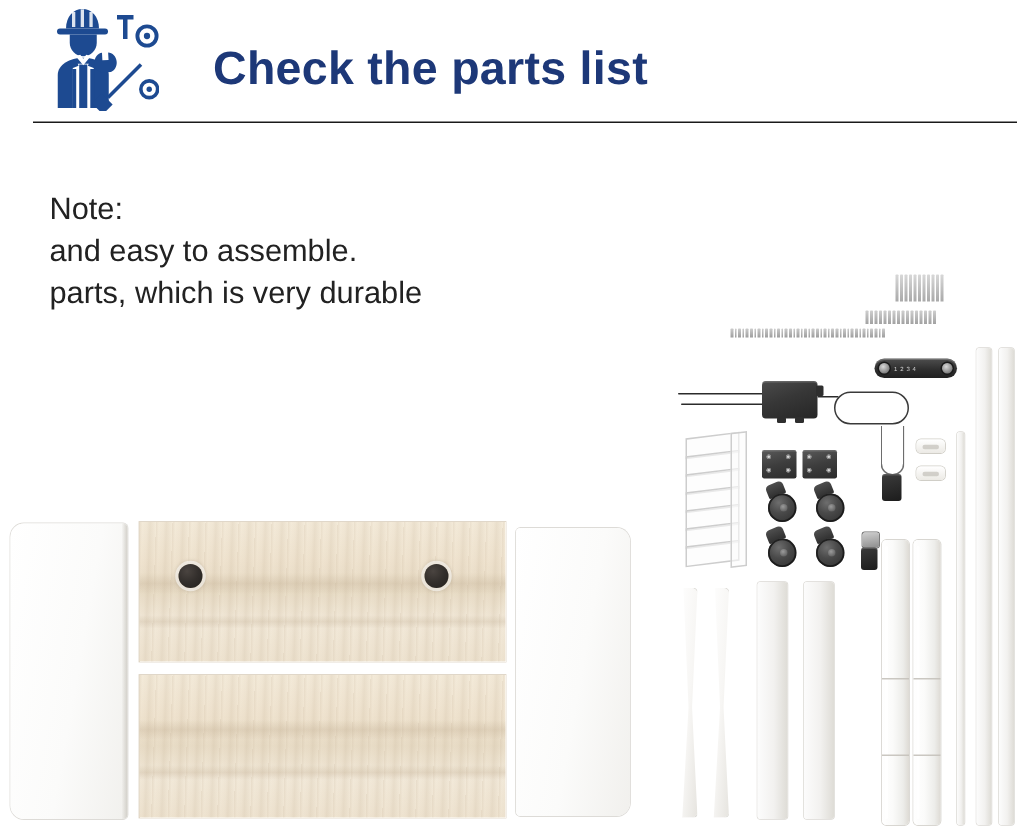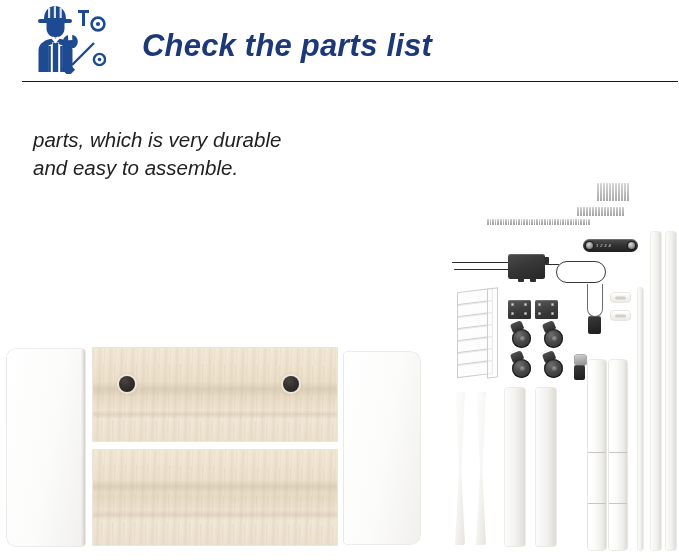--- a/index.html
+++ b/index.html
@@ -10,21 +10,20 @@
   body {
     font-family: "Liberation Sans", sans-serif;
     -webkit-font-smoothing: antialiased;
   }
   #page {
     position: relative;
     width: 679px;
     height: 560px;
     background: #ffffff;
     overflow: hidden;
-    font-style: italic;
   }
 
   
   #header {
     position: absolute;
     left: 0;
     top: 0;
     width: 679px;
     height: 84px;
   }
@@ -310,22 +309,23 @@
           <circle cx="71.5" cy="57.5" r="1.8"></circle>
         </g>
       </svg>
     </div>
 
     <div id="header-title">Check the parts list</div>
     <div id="header-rule"></div>
   </div>
 
   <div id="note-block">
+    <div class="note-line">Note:</div>
+    <div class="note-line">and easy to assemble.</div>
     <div class="note-line">parts, which is very durable</div>
-    <div class="note-line">and easy to assemble.</div>
   </div>
 
   <div id="parts">
 
     <div class="part panel-white left" style="left:7px; top:349px; width:78px; height:197px;">
       <div class="edge-shade"></div>
     </div>
 
     <div class="part panel-wood" style="left:93px; top:348px; width:244px; height:93px;">
       <div class="wood-band" style="top:34px; height:14px;"></div>

